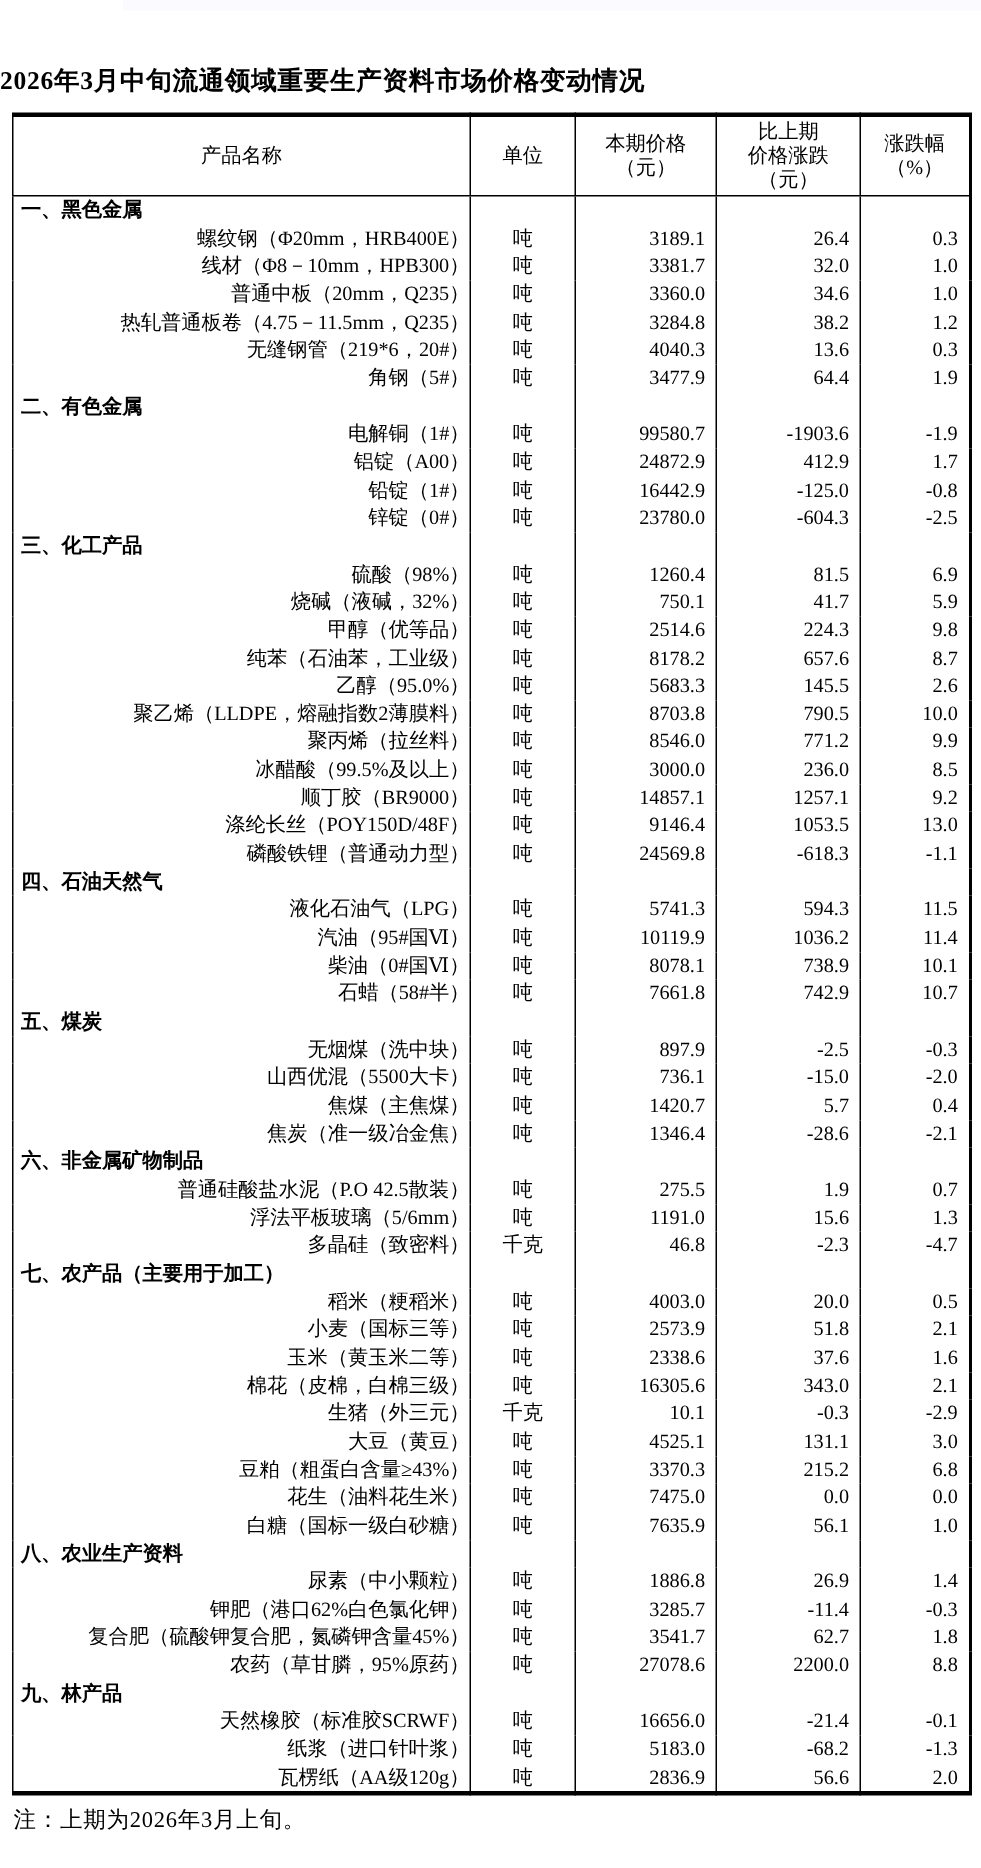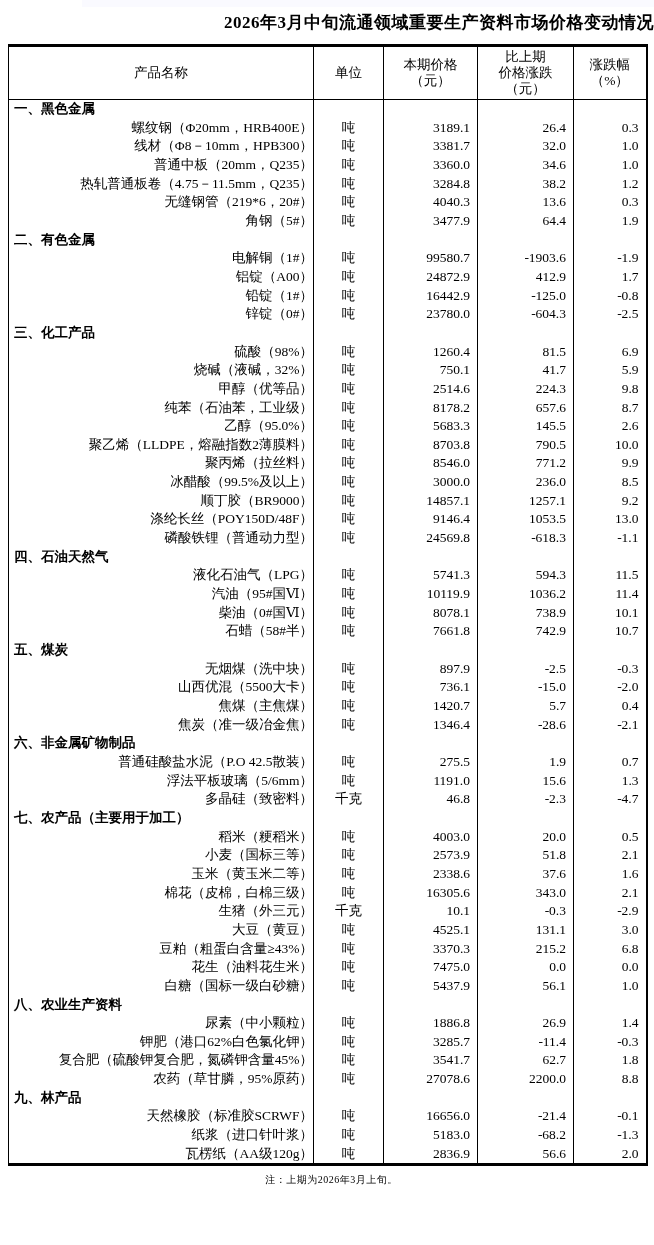--- a/index.html
+++ b/index.html
@@ -13,22 +13,22 @@
   .page { position: relative; width: 654px; height: 1245px; overflow: hidden; }
 
   .top-strip {
     position: absolute; left: 82px; top: 0;
     width: 572px; height: 7px;
     background: #fafaff;
   }
 
   .title {
     margin: 0;
-    padding-top: 13px;
-    text-align: right;
+    padding-top: 44px;
+    text-align: left;
     font-size: 17px;
     font-weight: bold;
     line-height: 20px;
     letter-spacing: 0.5px;
   }
 
   table.price-table {
     border-collapse: collapse;
     table-layout: fixed;
     width: 638px;
@@ -66,23 +66,22 @@
     overflow: hidden;
     vertical-align: middle;
   }
   td.name.section { font-weight: bold; padding-left: 5px; margin-top: 12px; }
   td.name.product { padding-left: 37px; text-align: right; }
   td.unit { text-align: center; }
   td.num  { text-align: right; padding-right: 7px; }
 
   .footnote {
     margin: 7px 0 0 9px;
-    font-size: 10px;
+    font-size: 15px;
     letter-spacing: 0.5px;
-    text-align: center;
   }
 </style>
 </head>
 <body>
 
 <div class="page">
   <div class="top-strip"></div>
 
   <h1 class="title">2026年3月中旬流通领域重要生产资料市场价格变动情况</h1>
 
@@ -433,21 +432,21 @@
         <tr>
           <td class="name product">花生（油料花生米）</td>
           <td class="unit">吨</td>
           <td class="num">7475.0</td>
           <td class="num">0.0</td>
           <td class="num">0.0</td>
         </tr>
         <tr>
           <td class="name product">白糖（国标一级白砂糖）</td>
           <td class="unit">吨</td>
-          <td class="num">5437.9</td>
+          <td class="num">7635.9</td>
           <td class="num">56.1</td>
           <td class="num">1.0</td>
         </tr>
         <tr>
           <td class="name section">八、农业生产资料</td>
           <td class="unit"></td>
           <td class="num"></td>
           <td class="num"></td>
           <td class="num"></td>
         </tr>

